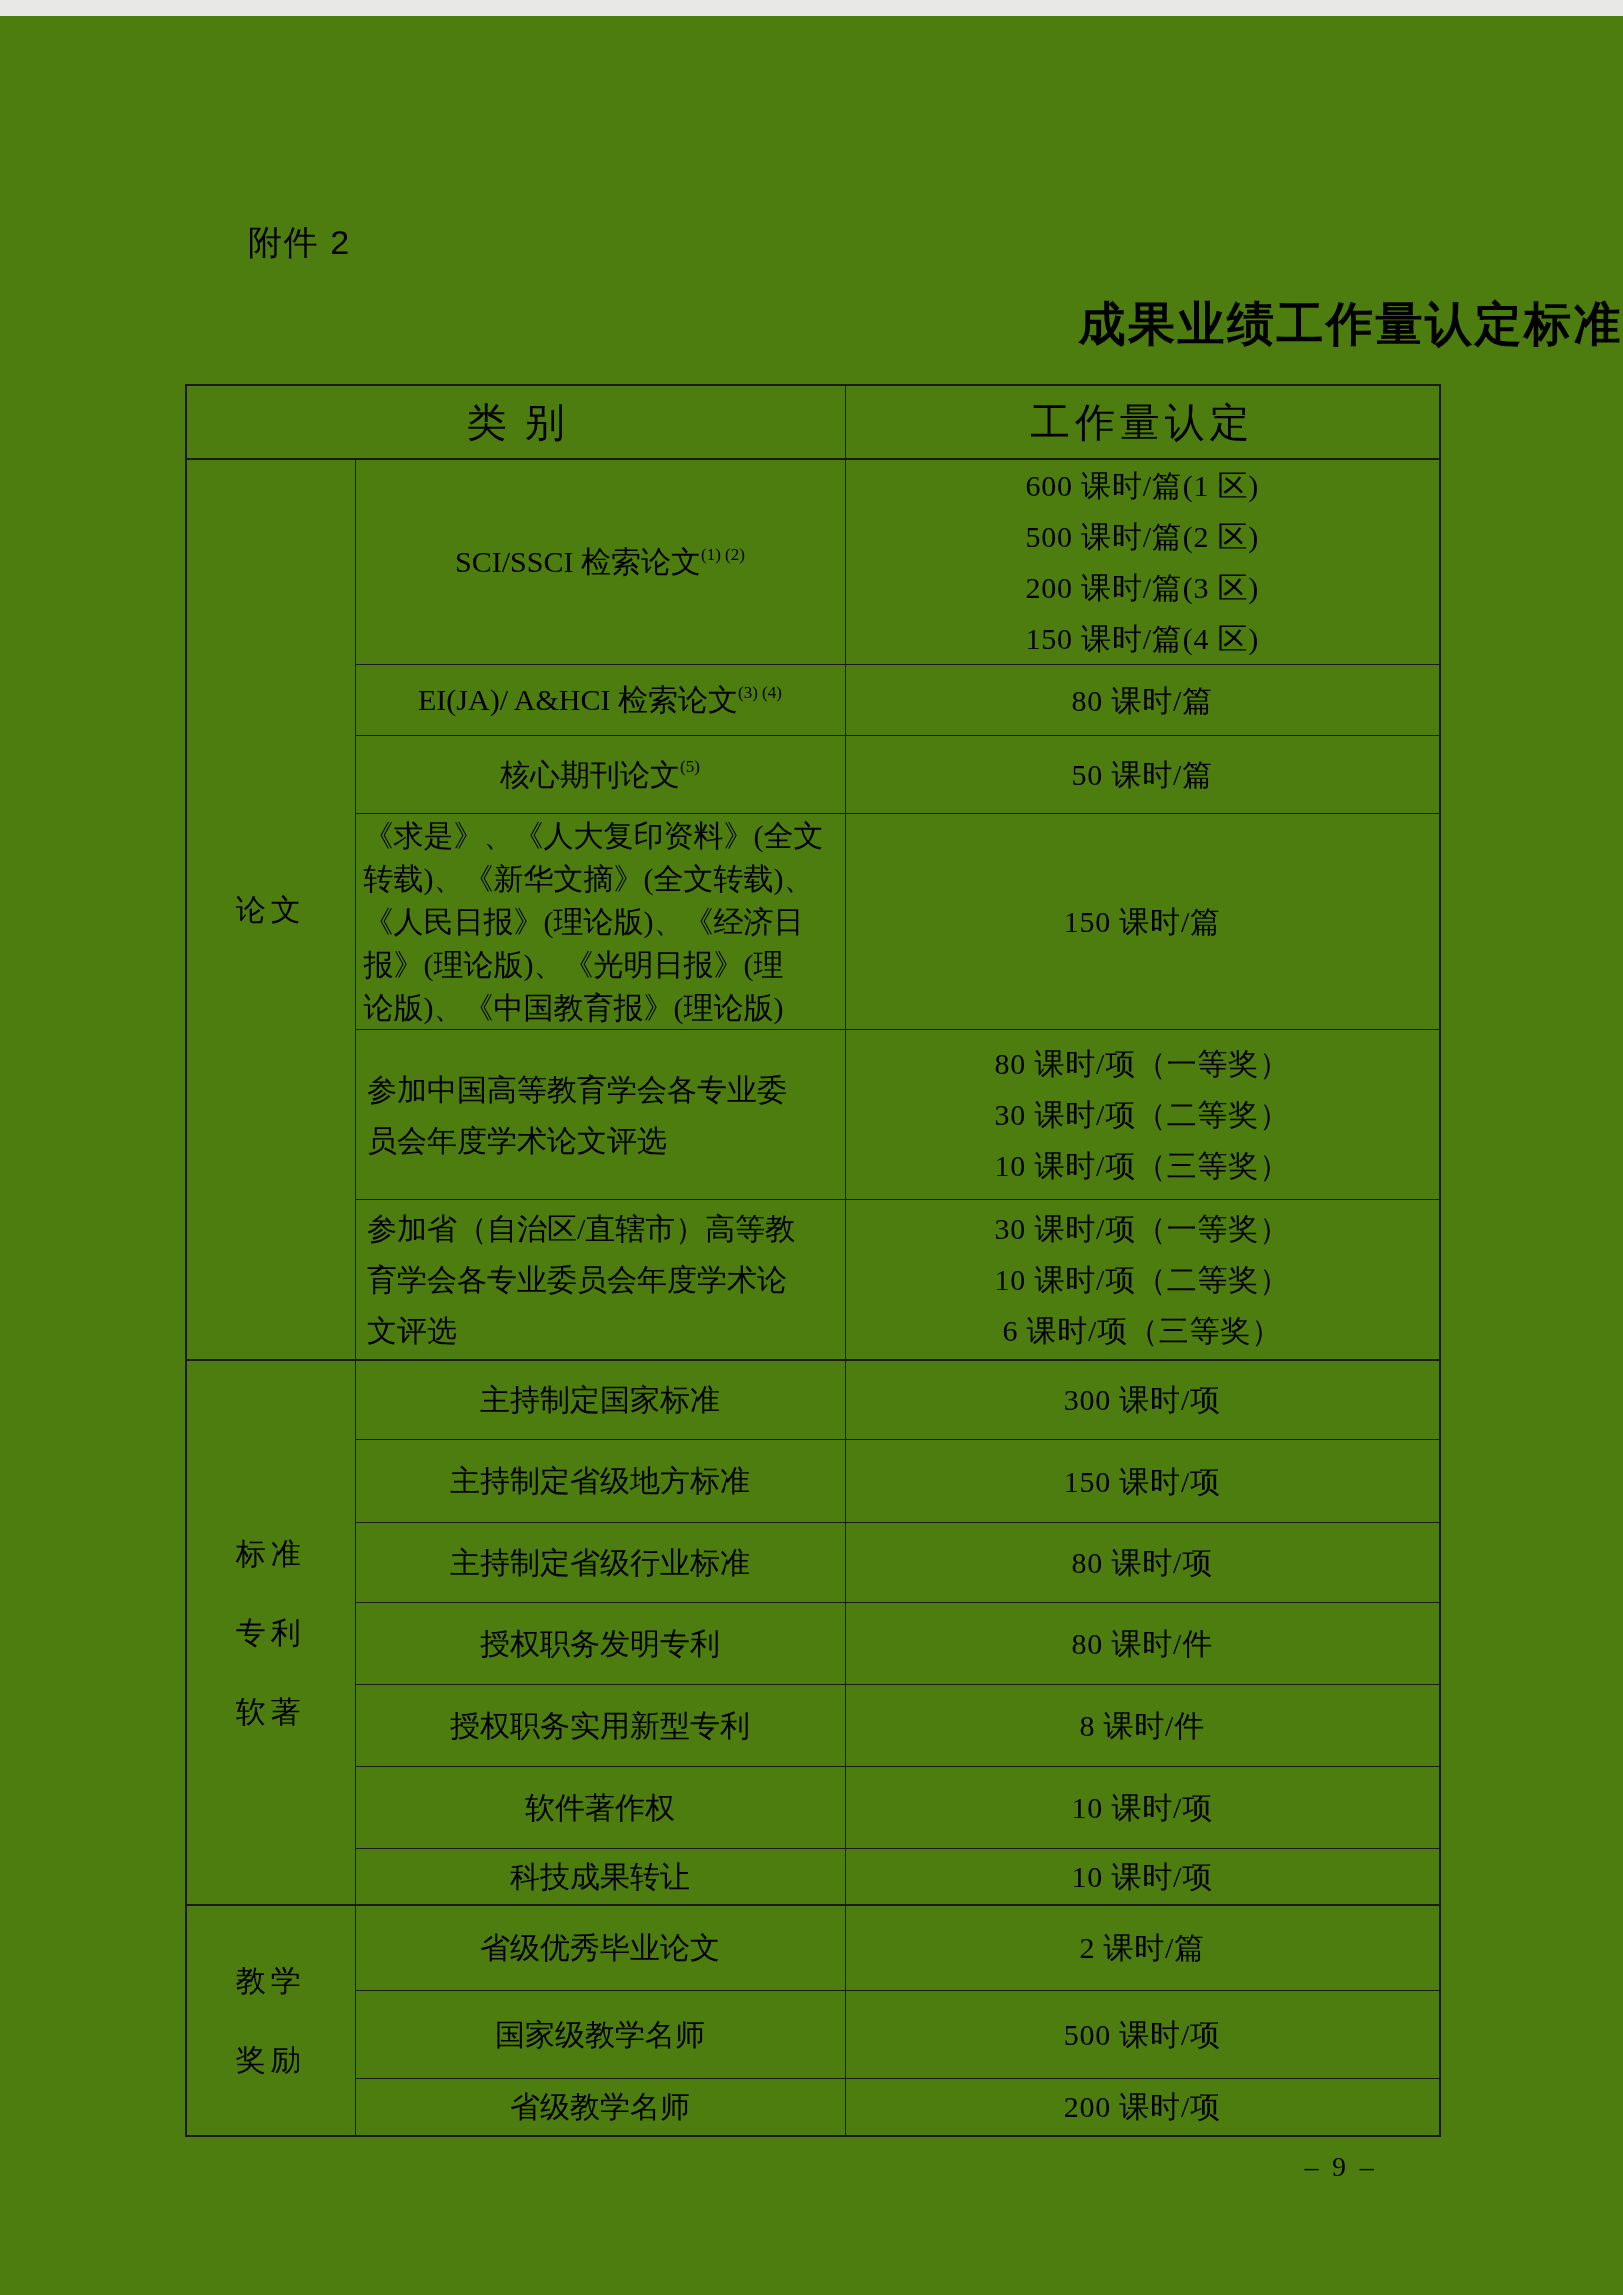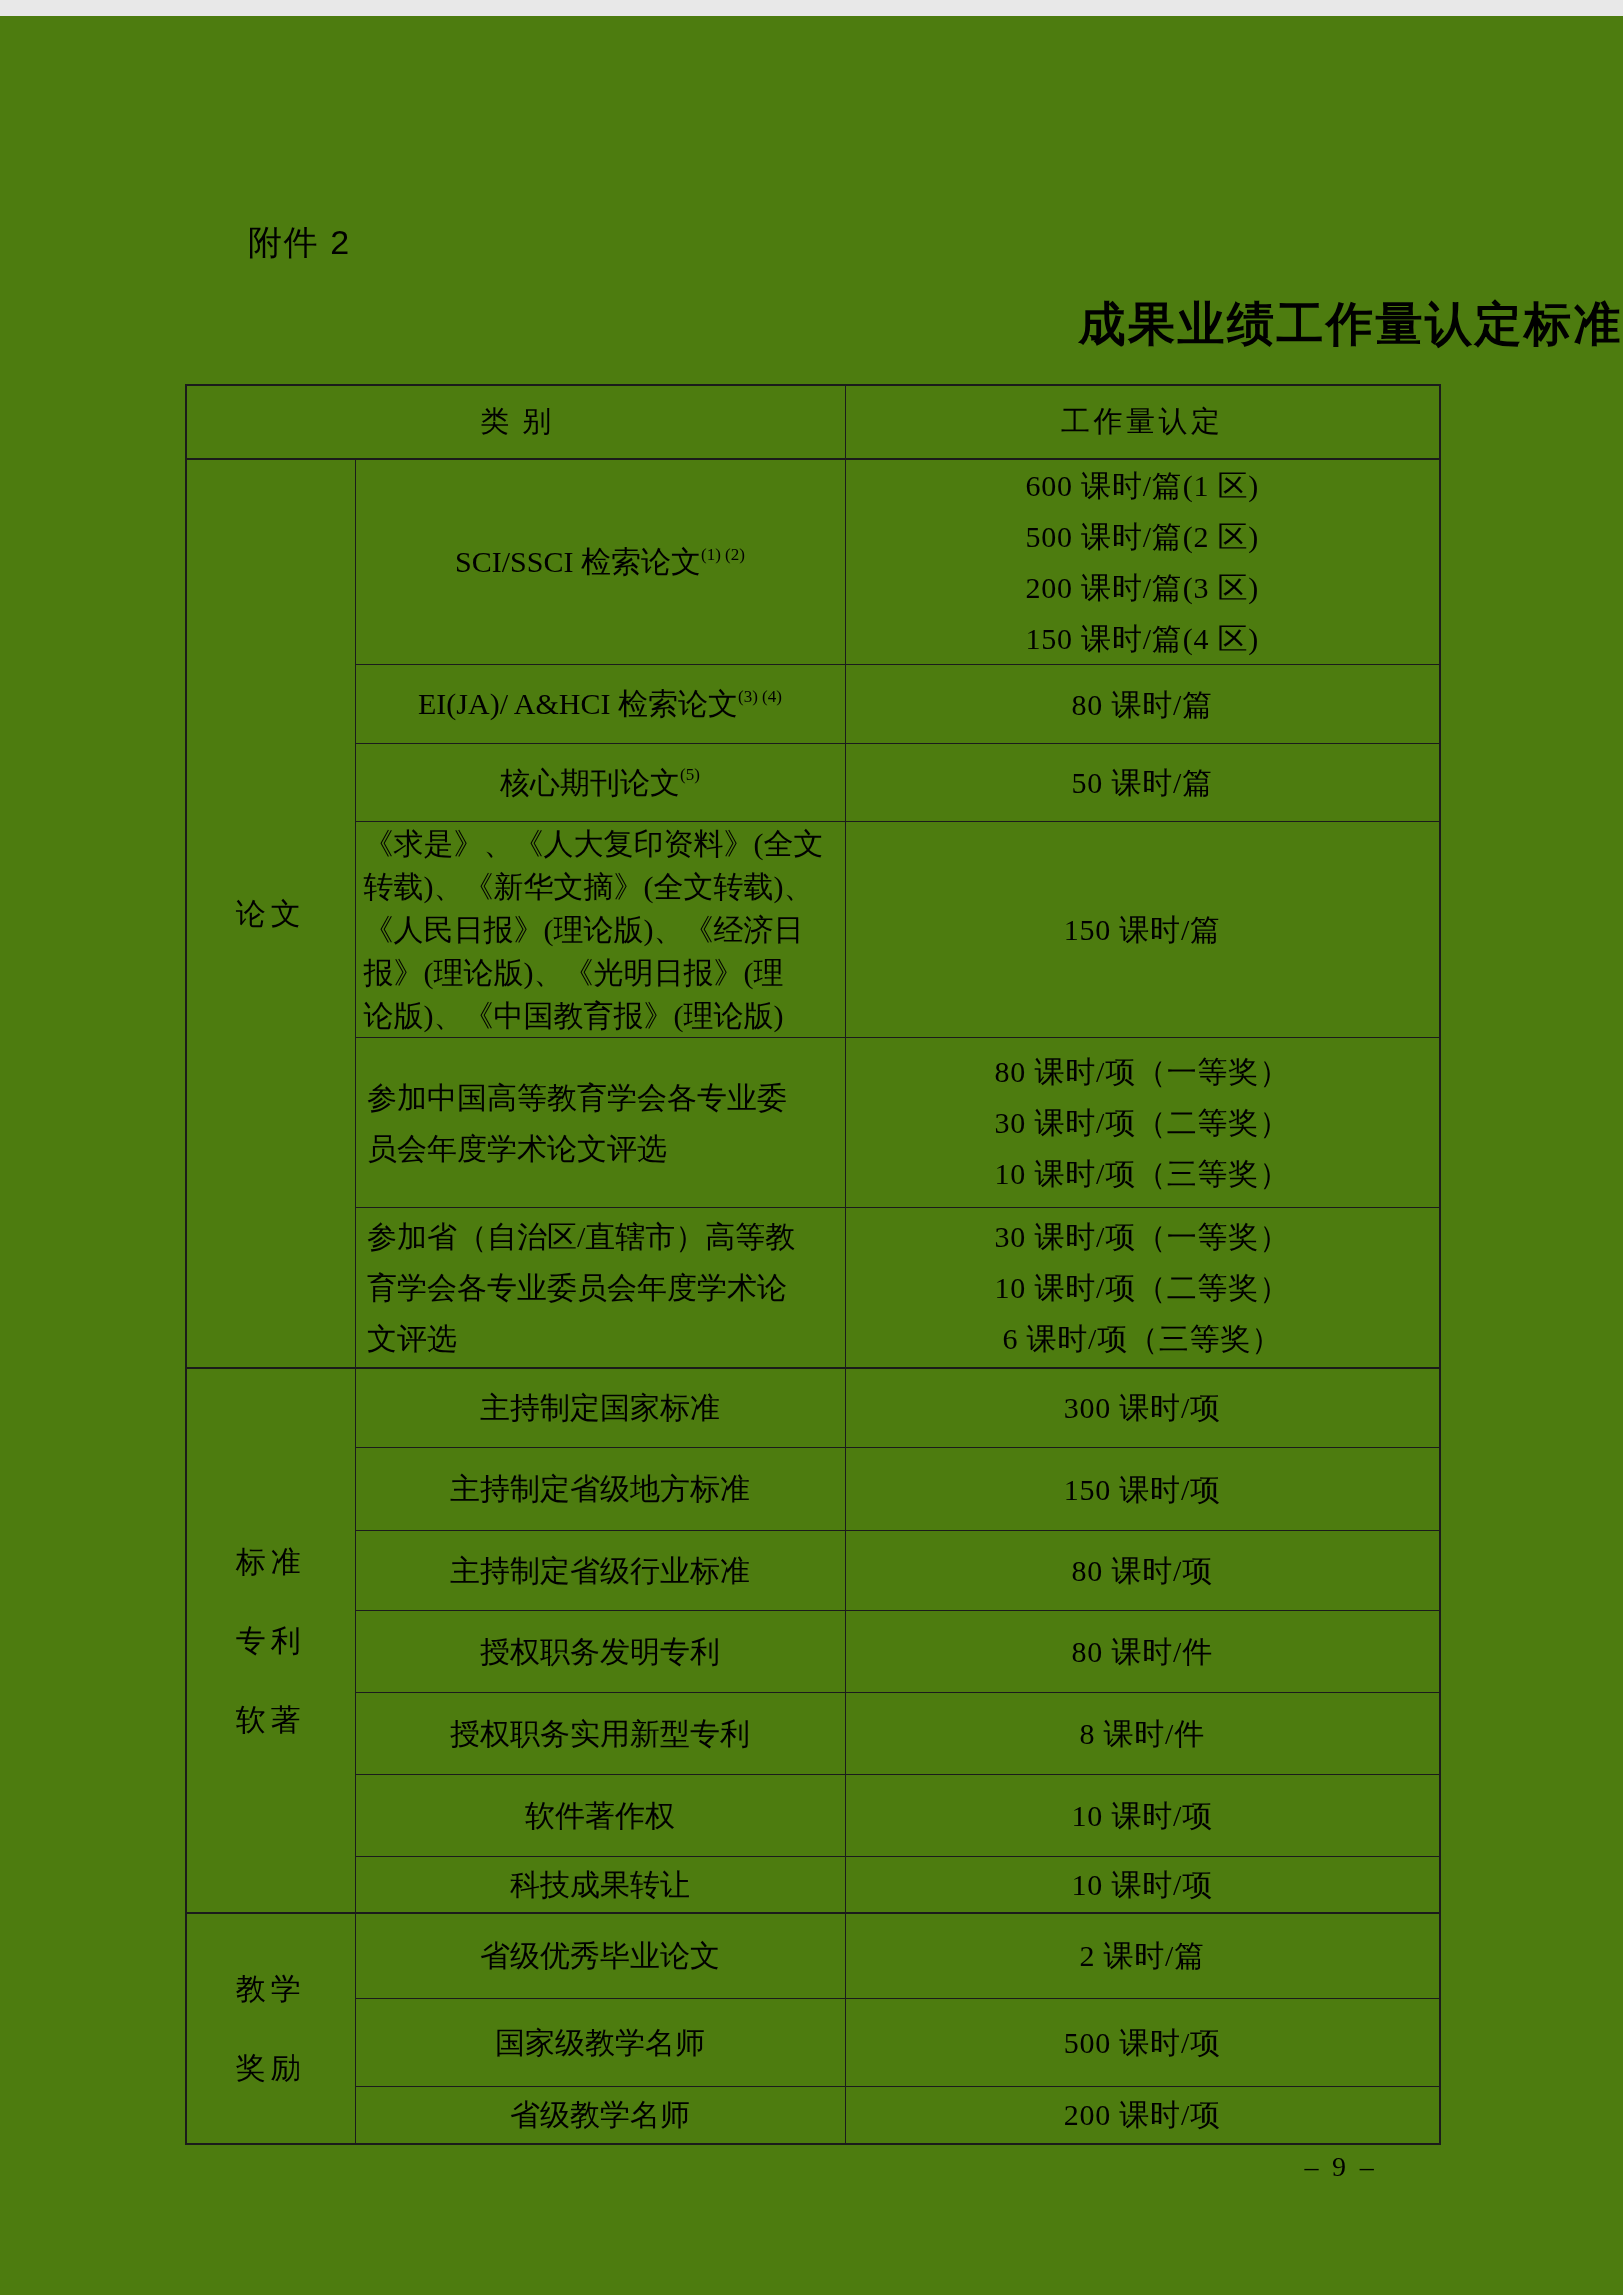--- a/index.html
+++ b/index.html
@@ -33,21 +33,21 @@
   }
   table.workload td{
     border:1.6px solid #1b1b1b;
     vertical-align:middle;
     font-size:30px;
     padding:0 9.8px;
     text-align:center;
     overflow:hidden;
   }
   tr.sec td{border-top-width:2.5px;}
-  tr.head td{border-bottom-width:2.5px;font-size:29px;}
+  tr.head td{border-bottom-width:2.5px;font-size:40px;}
   td.cat-head{letter-spacing:0.45em;text-indent:0.45em;}
   td.val-head{letter-spacing:0.12em;font-family:Liberation Mono, monospace;}
   td.group{
     font-size:31px;
     letter-spacing:4.9px;
     line-height:79px;
     white-space:pre-line;
     padding:0 4.9px;
   }
   td.cat{line-height:1.45;}
@@ -100,21 +100,21 @@
       </tr>
 
       <tr style="height:202px">
         <td class="group" rowspan="6">论文</td>
         <td class="cat"><span>SCI/SSCI 检索论文</span><sup class="fn">(1) (2)</sup></td>
         <td class="val">600 课时/篇(1 区)
 500 课时/篇(2 区)
 200 课时/篇(3 区)
 150 课时/篇(4 区)</td>
       </tr>
-      <tr style="height:79px">
+      <tr style="height:71px">
         <td class="cat"><span>EI(JA)/ A&amp;HCI 检索论文</span><sup class="fn">(3) (4)</sup></td>
         <td class="val">80 课时/篇</td>
       </tr>
       <tr style="height:78px">
         <td class="cat"><span>核心期刊论文</span><sup class="fn">(5)</sup></td>
         <td class="val">50 课时/篇</td>
       </tr>
       <tr style="height:212px">
         <td class="cat left">《求是》、《人大复印资料》(全文
 转载)、《新华文摘》(全文转载)、

